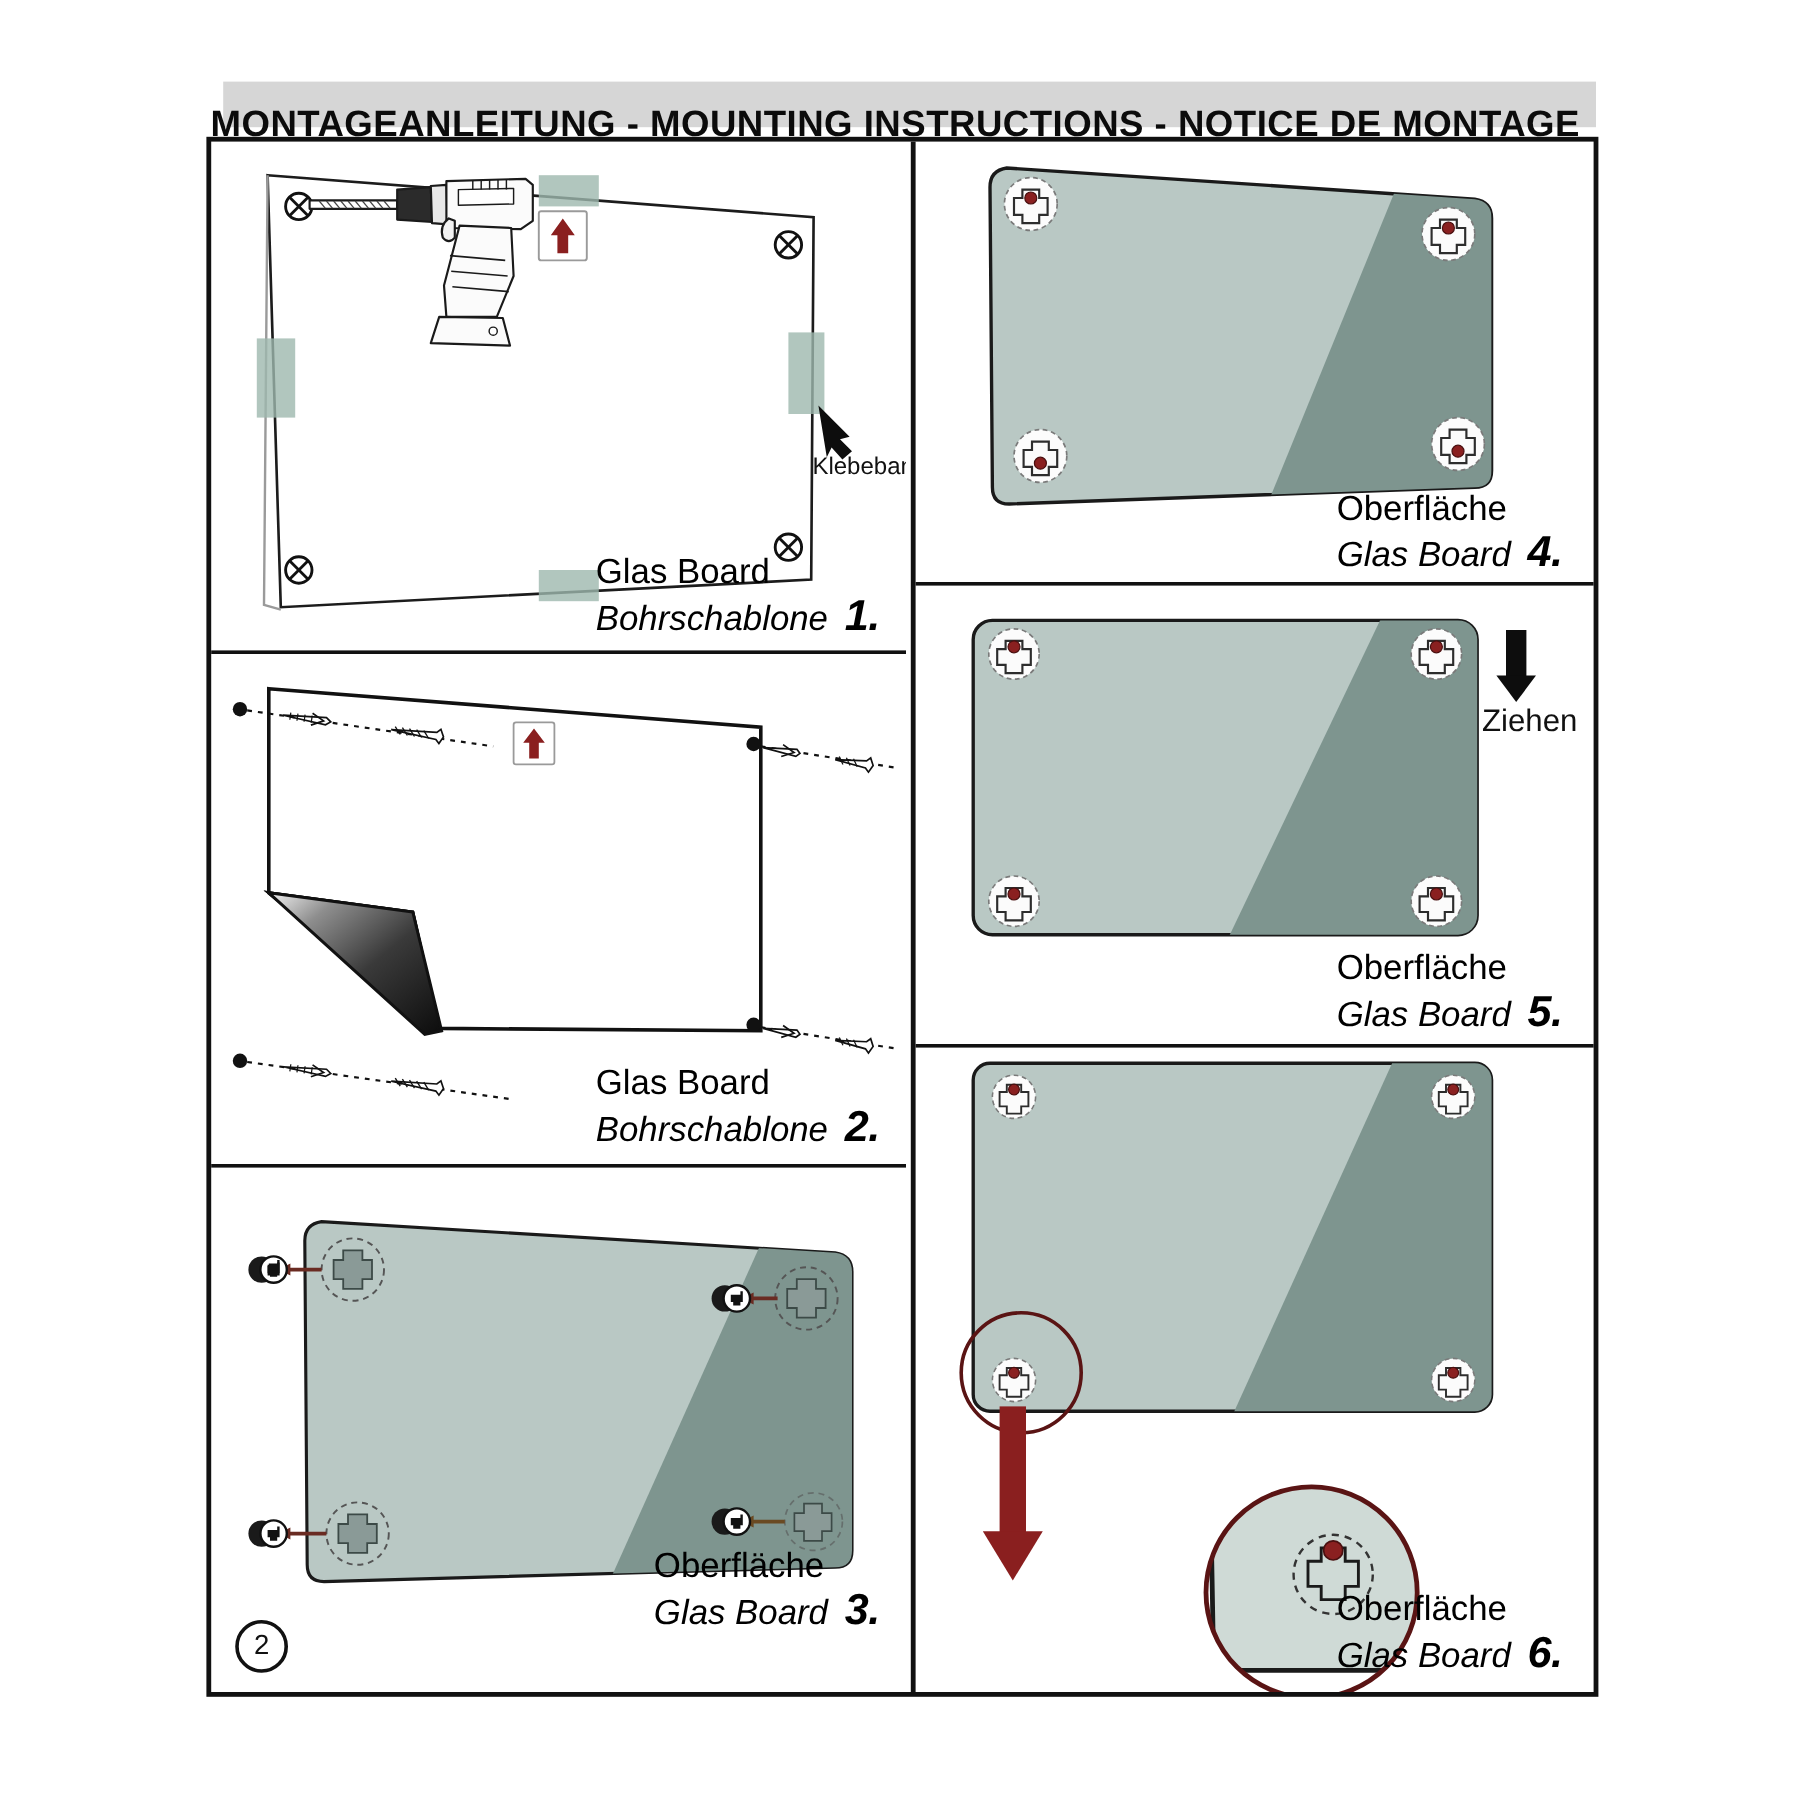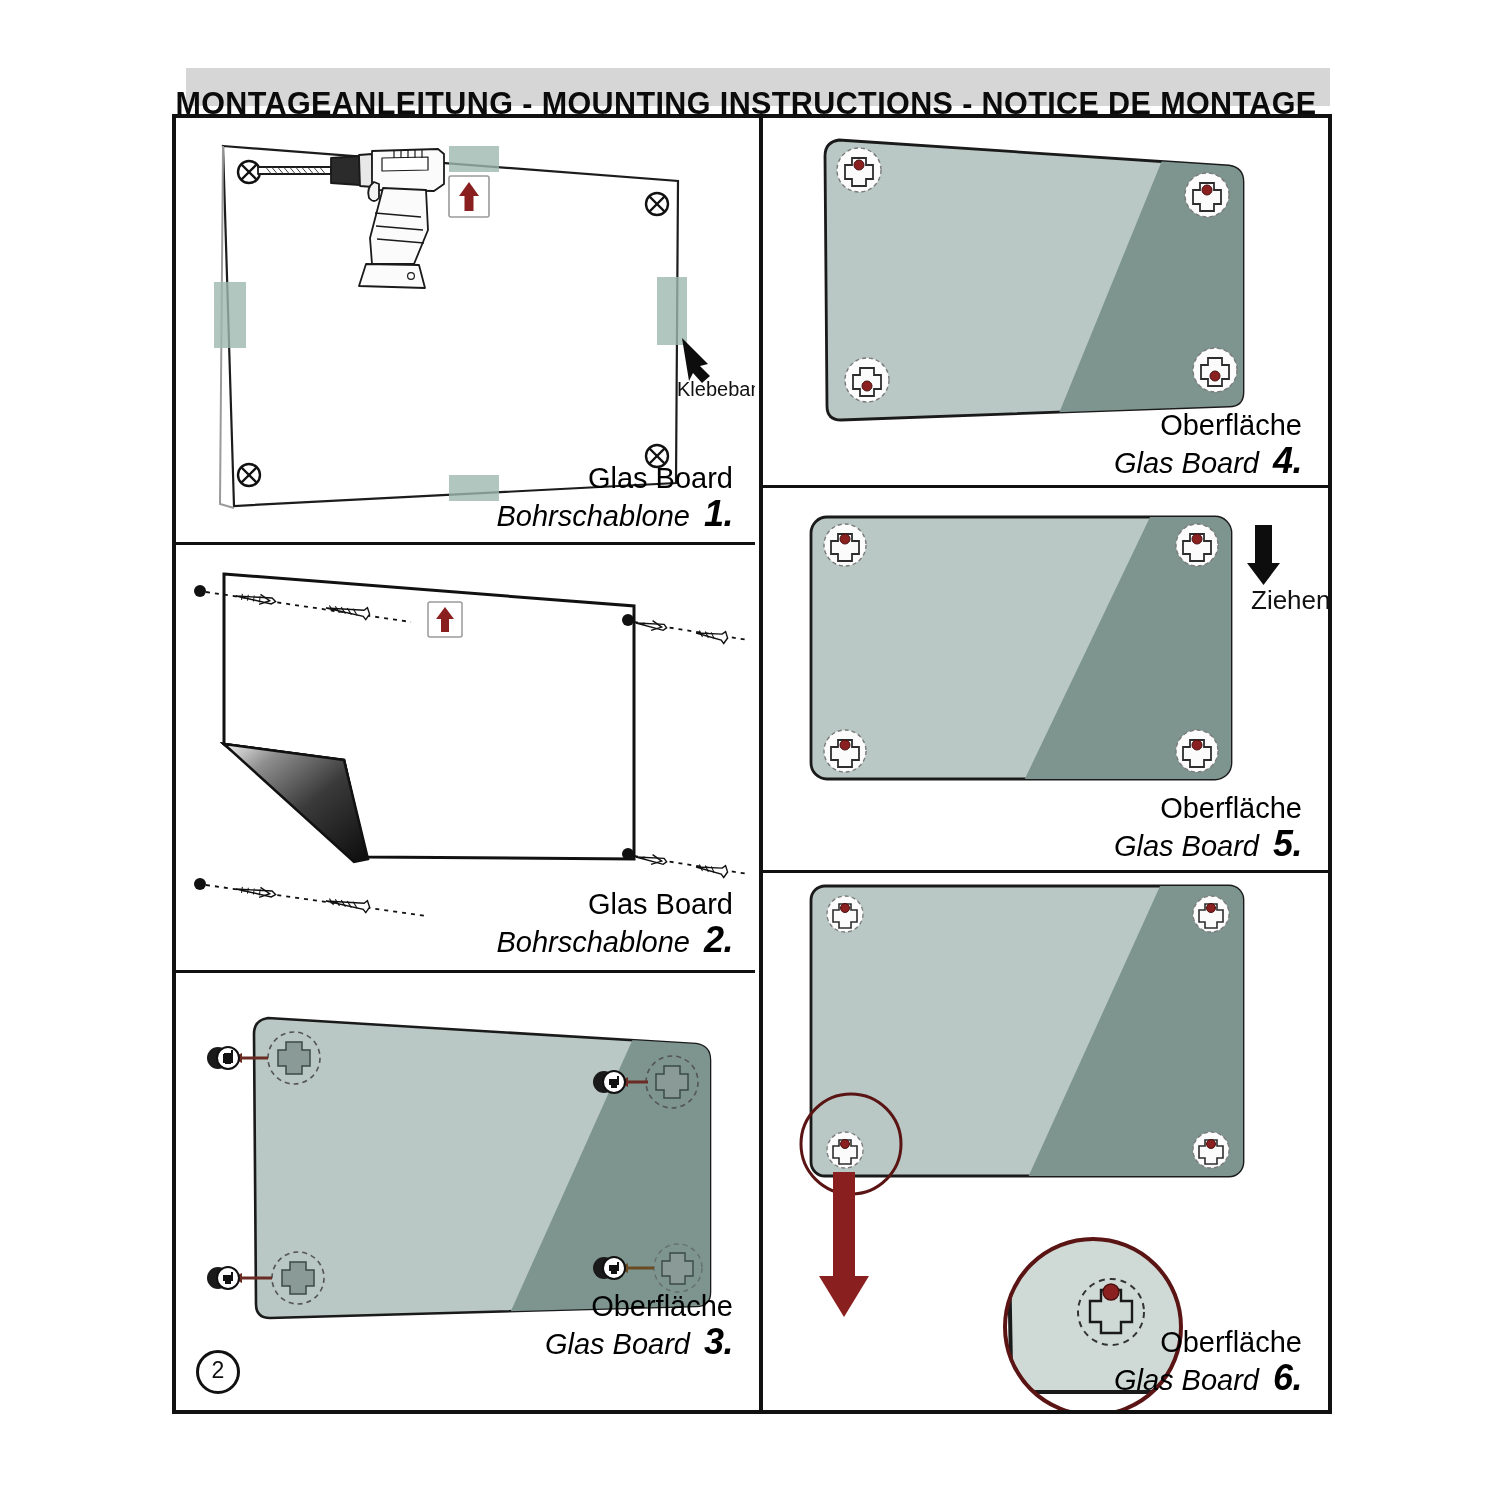--- a/index.html
+++ b/index.html
@@ -78,21 +78,20 @@
   .p6 { left: 587px; top: 754px; width: 565px; height: 538px; }
 
   .rl1 { left: 0;   top: 424px; width: 579px; }
   .rl2 { left: 0;   top: 852px; width: 579px; }
   .rr1 { left: 587px; top: 367px; width: 565px; }
   .rr2 { left: 587px; top: 752px; width: 565px; }
 
   
   .caption {
     position: absolute;
-    text-align: right;
     color: #000;
     font-size: 29px;
     line-height: 36px;
     font-weight: 400;
     white-space: nowrap;
   }
   .caption .l1, .caption .l2 { display: block; }
   .caption .l2 { position: relative; font-style: italic; }
   .stepnum {
     font-size: 36px;
@@ -509,21 +508,21 @@
         <path d="M427,253 h14 v7 h7 v13 h-7 v7 h-14 v-7 h-7 v-13 h7 z" fill="#fbfbfb" stroke="#2d2d2d" stroke-width="1.8"></path>
         <circle cx="434" cy="258" r="5" fill="#8a2020" stroke="#4a1010" stroke-width="1"></circle>
       </g>
 
       <g>
         <rect x="492" y="38" width="17" height="44" fill="#0d0d0d"></rect>
         <path d="M484,76 L517,76 L500.5,98 Z" fill="#0d0d0d"></path>
       </g>
     </svg>
 
-    <div class="ziehen-label" style="left:488px; top:98px;">Ziehen</div>
+    <div class="ziehen-label" style="left:472px; top:98px;">Ziehen</div>
 
     <div class="caption" style="right:26px; bottom:8px;">
       <span class="l1">Oberfläche</span>
       <span class="l2">
         <span>Glas Board</span><span class="stepnum">5.</span>
       </span>
     </div>
   </div>
 
   <div class="panel p6">

